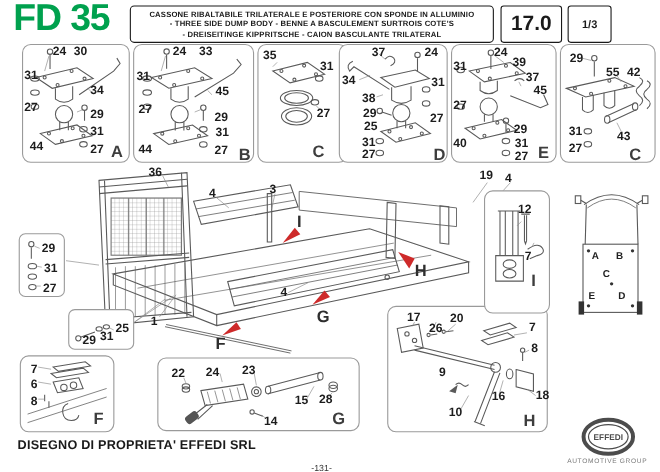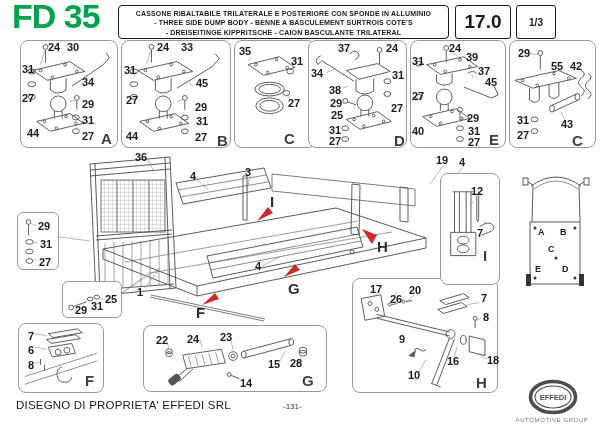--- a/index.html
+++ b/index.html
@@ -13,22 +13,22 @@
   .secbox { position:absolute; left:455px; top:5px; width:56px; height:34px; border:1.6px solid #1a1a1a; border-radius:3px; display:flex; align-items:center; justify-content:center; font-size:19px; font-weight:bold; }
   .sheetbox { position:absolute; left:516px; top:5px; width:40px; height:34px; border:1.4px solid #1a1a1a; border-radius:3px; display:flex; align-items:center; justify-content:center; font-size:10px; font-weight:bold; }
   
   .dbox { position:absolute; border:1.2px solid #9a9a9a; border-radius:8px; background:#fff; }
   .dbox svg { position:absolute; left:0; top:0; width:100%; height:100%; }
   .pn { position:absolute; font-size:11px; font-weight:bold; line-height:1; color:#1c1c1c; white-space:nowrap; }
   .blet { position:absolute; font-size:15px; font-weight:bold; line-height:1; color:#3d3d3d; }
   .alet { position:absolute; font-size:15px; font-weight:bold; line-height:1; color:#2e2e2e; }
   .tlet { position:absolute; font-size:9px; font-weight:bold; line-height:1; color:#222; }
   
-  .prop { position:absolute; left:16px; top:399px; font-size:11.5px; font-weight:normal; letter-spacing:0.2px; }
-  .pageno { position:absolute; left:283px; top:402px; font-size:8px; color:#333; }
+  .prop { position:absolute; left:16px; top:399px; font-size:11.5px; font-weight:bold; letter-spacing:0.2px; }
+  .pageno { position:absolute; left:283px; top:421px; font-size:8px; color:#333; }
   .logosub { position:absolute; left:508px; top:417px; width:88px; text-align:center; font-size:6px; letter-spacing:0.6px; color:#7a7a7a; }
   svg { display:block; }
 </style>
 </head>
 <body>
 
 <div class="brand">FD 35</div>
 <div class="titlebox">
   <div>CASSONE RIBALTABILE TRILATERALE E POSTERIORE CON SPONDE IN ALLUMINIO</div>
   <div>- THREE  SIDE DUMP BODY -  BENNE A BASCULEMENT  SURTROIS COTE'S</div>

